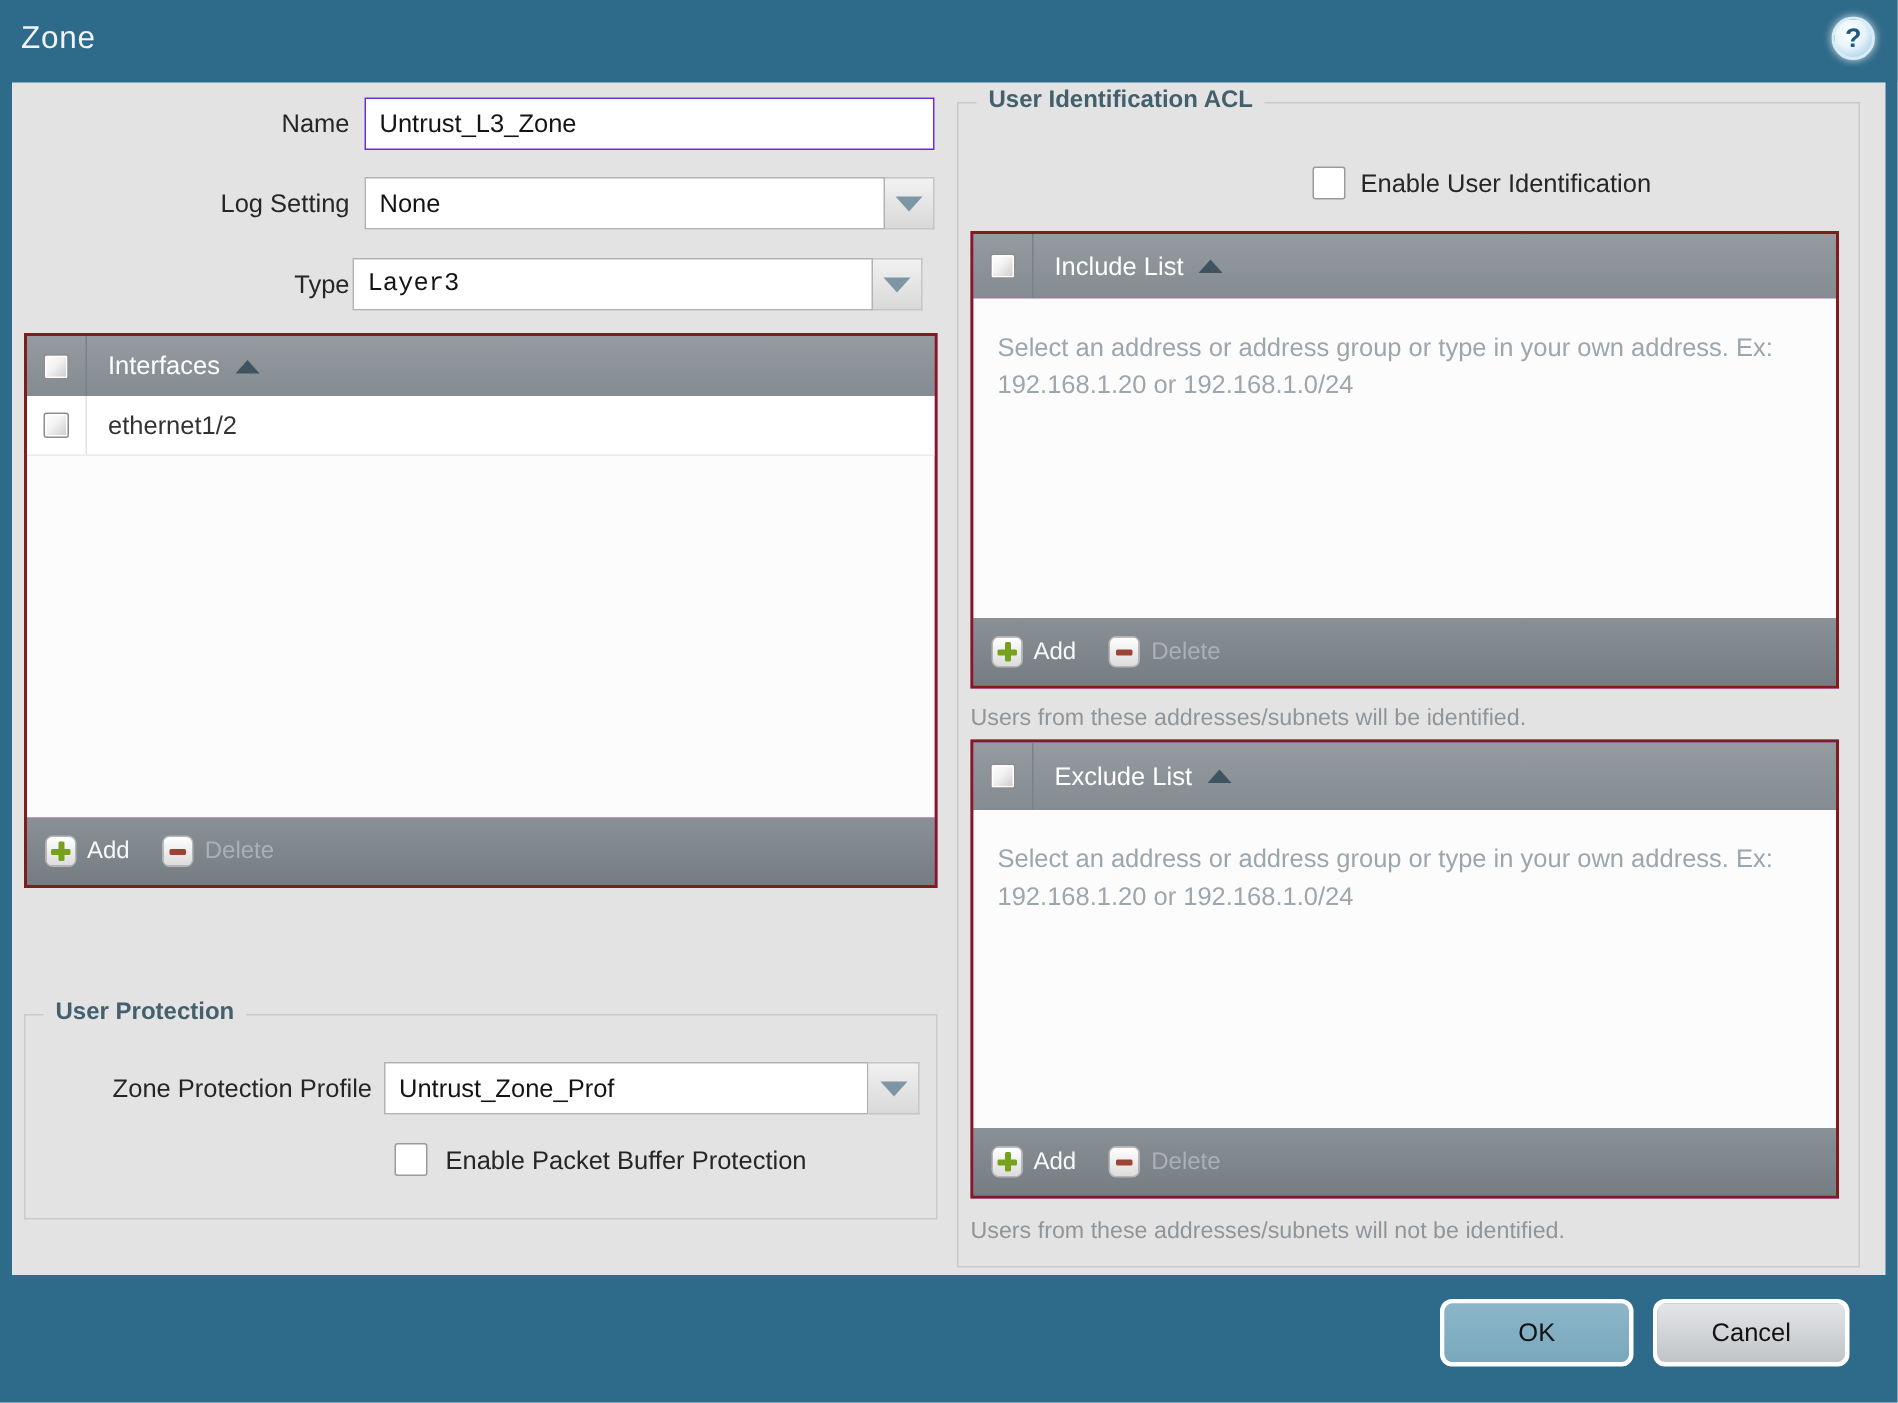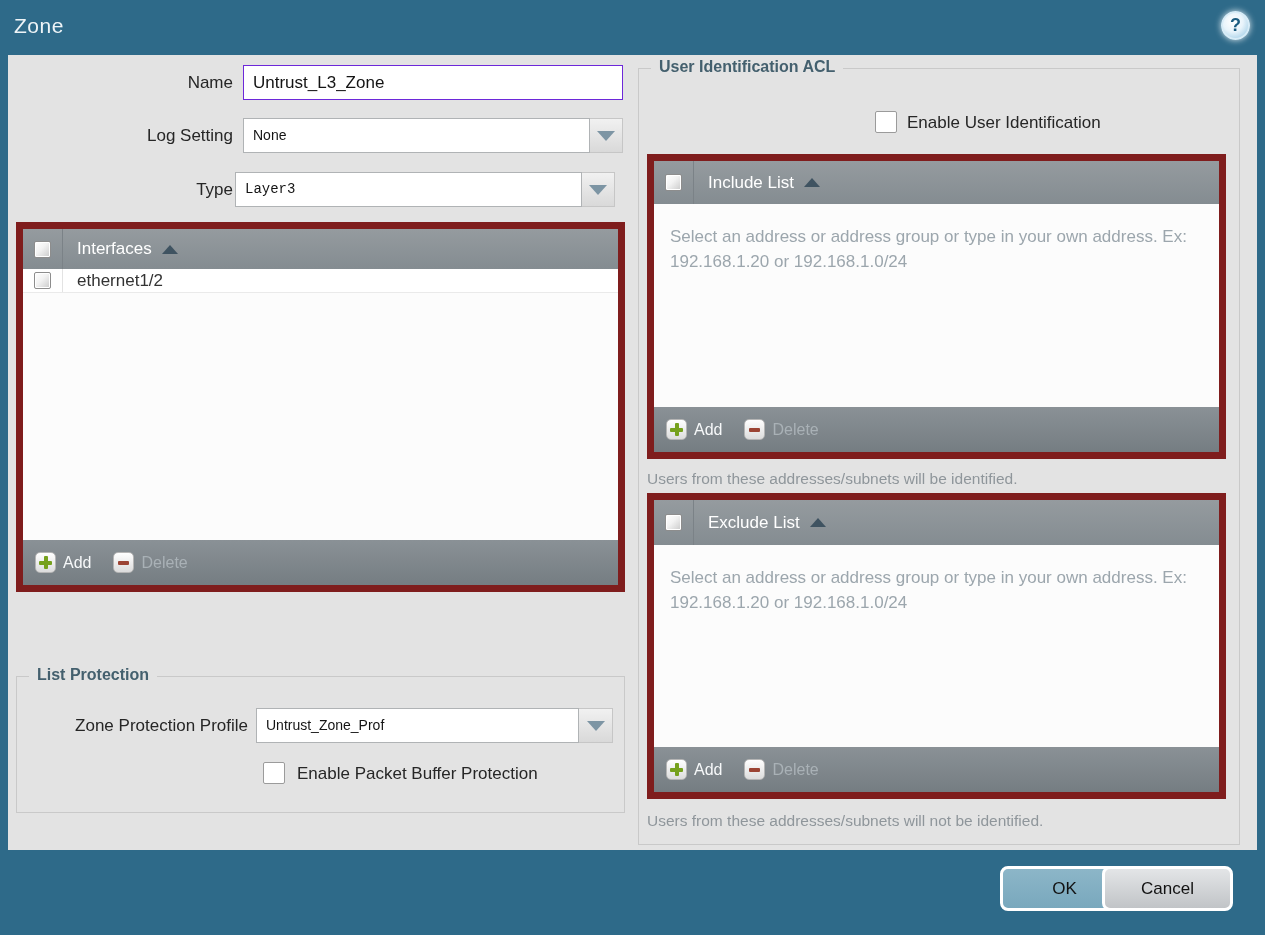--- a/index.html
+++ b/index.html
@@ -25,45 +25,45 @@
   .panel { position:absolute; left:8px; top:55px; width:1249px; height:795px; background:#e3e3e3; }
 
   .form-label { position:absolute; left:0; width:225px; text-align:right; font-size:17px; color:#262626; line-height:35px;padding-left:35px; }
   .text-input {
     position:absolute; height:35px; border:1px solid #6d28d9; background:#fff;
     font-family:"Liberation Sans", sans-serif; font-size:17px; color:#141414; padding:0 9px; outline:none;
   }
   .combo { position:absolute; height:35px; display:flex; }
   .combo-text {
     width:347px; height:35px; border:1px solid #b0b3b5; background:#fff;
-    font-size:14px; color:#141414; padding:0 9px; line-height:33px; white-space:nowrap; overflow:hidden;
+    font-size:17px; color:#141414; padding:0 9px; line-height:33px; white-space:nowrap; overflow:hidden;
   }
   .combo-btn {
     width:33px; height:35px; border:1px solid #c6c6c6; border-left:none;
     background:linear-gradient(#f1f1f1,#d9d9d9);
     display:flex; align-items:center; justify-content:center; cursor:pointer;
   }
   .dd-arrow { width:0; height:0; border-left:9px solid transparent; border-right:9px solid transparent; border-top:10px solid #7d95a4; }
 
   
-  .tbl { position:absolute; border:7px solid #7f1d1d; background:#d946ef; display:flex; flex-direction:column; }
+  .tbl { position:absolute; border:2px solid #7f1d1d; background:#d946ef; display:flex; flex-direction:column; }
   .tbl-header {
     height:40px; flex:0 0 auto; background:linear-gradient(#959b9f,#848c91);
     display:flex; align-items:center; color:#fff; font-size:17px;
   }
   .cb-cell { width:40px; height:100%; display:flex; align-items:center; justify-content:center; border-right:1px solid #7b8287; flex:0 0 auto; }
   .cb-small {
     width:17px; height:17px; border:1px solid #8d8d8d; border-radius:2px;
     background:linear-gradient(135deg,#ffffff 0%,#f2f2f2 45%,#c9c9c9 100%);
     box-shadow: inset 0 0 0 1px #ffffff; cursor:pointer;
   }
   .hdr-label { margin-left:14px; }
   .sort-asc { width:0; height:0; border-left:8px solid transparent; border-right:8px solid transparent; border-bottom:9px solid #3f5361; margin-left:10px; }
   .tbl-body { flex:1 1 auto; background:#fcfcfc; overflow:hidden; }
-  .tbl-row { height:24px; background:#ffffff; border-bottom:1px solid #eaeaea; display:flex; align-items:center; font-size:17px; color:#333; }
+  .tbl-row { height:40px; background:#ffffff; border-bottom:1px solid #eaeaea; display:flex; align-items:center; font-size:17px; color:#333; }
   .tbl-row .cb-cell { border-right:1px solid #e3e3e3; }
   .row-label { margin-left:14px; }
   .tbl-footer {
     height:45px; flex:0 0 auto; background:linear-gradient(#8a9196,#757d82);
     display:flex; align-items:center; padding:0 12px; gap:22px;
   }
   .tool-btn { display:flex; align-items:center; gap:7px; cursor:pointer; }
   .tool-label { color:#f6f8f9; font-size:16px;text-align:center; }
   .tool-btn.disabled { cursor:default; }
   .tool-btn.disabled .tool-label { color:#a9b1b6; }
@@ -85,21 +85,21 @@
   .cb-big { position:absolute; width:22px; height:22px; background:#fff; border:1px solid #9b9b9b; border-radius:2px; cursor:pointer; }
   .cb-label { position:absolute; font-size:17px; color:#262626; }
   .caption { position:absolute; font-size:15.5px; color:#8f969b; }
 
   
   .btn {
     position:absolute; top:866px; height:45px; border:3px solid #ffffff; border-radius:8px;
     font-family:"Liberation Sans", sans-serif; font-size:17px; color:#121212; cursor:pointer;
     display:flex; align-items:center; justify-content:center;
   }
-  .btn-ok { left:1000px; width:129px; background:linear-gradient(#8cb6c8,#79a8bd); }
+  .btn-ok { left:960px; width:129px; background:linear-gradient(#8cb6c8,#79a8bd); }
   .btn-cancel { left:1102px; width:131px; background:linear-gradient(#e3e5e7,#c1c4c7); }
 </style>
 </head>
 <body>
 
 <div class="titlebar">
   <div class="title">Zone</div>
   <div class="help-icon">
     <span>?</span>
   </div>
@@ -148,21 +148,21 @@
         <span class="tool-label">Add</span>
       </div>
       <div class="tool-btn disabled">
         <span class="icon-sq"><span class="minus"></span></span>
         <span class="tool-label">Delete</span>
       </div>
     </div>
   </div>
 
   <div class="fieldset" style="left:8px; top:621px; width:609px; height:137px;">
-    <div class="legend">List Protection</div>
+    <div class="legend">User Protection</div>
     <div class="form-label" style="left:0; top:31px; width:231px;">Zone Protection Profile</div>
     <div class="combo" style="left:239px; top:31px;">
       <div class="combo-text" style="width:323px;">Untrust_Zone_Prof</div>
       <div class="combo-btn" style="width:34px;">
         <div class="dd-arrow"></div>
       </div>
     </div>
     <div class="cb-big" style="left:246px; top:85px;"></div>
     <div class="cb-label" style="left:280px; top:87px;">Enable Packet Buffer Protection</div>
   </div>

